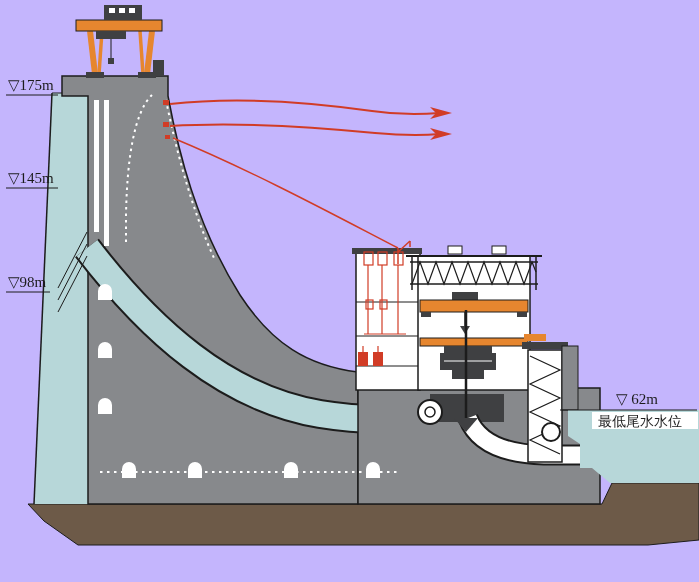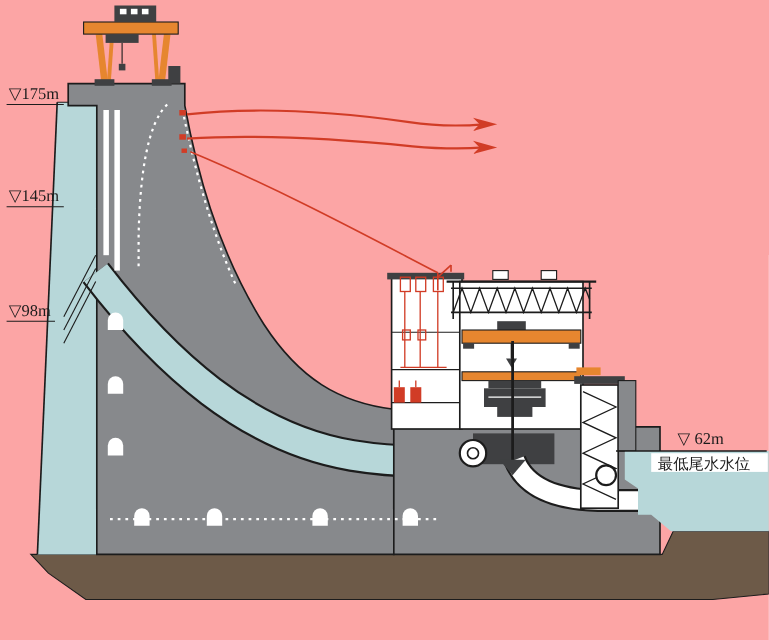--- a/index.html
+++ b/index.html
@@ -1,17 +1,17 @@
 <!DOCTYPE html>
 <html style="--water: #b7d7d9; --dam: #87898c; --structure: #3f4042; --earth: #6d5a48; --red: #d13c26; --orange: #e6862f; --ink: #1c1c1c;"><head>
 <meta charset="utf-8">
 <style>
   html,body{margin:0;padding:0;background:#ffffff;}
   body{font-family:"Liberation Serif", serif;}
-  .stage{position:relative;width:699px;height:582px;background:#fca5a5;overflow:hidden;}
+  .stage{position:relative;width:699px;height:582px;background:#c4b5fd;overflow:hidden;}
   .f-water{fill:var(--water)} .s-water{stroke:var(--water)}
   .f-dam{fill:var(--dam)}
   .f-earth{fill:var(--earth)}
   .f-dark{fill:var(--structure)}
   .f-red{fill:var(--red)} .s-red{stroke:var(--red)}
   .f-orange{fill:var(--orange)}
   .f-white{fill:#ffffff} .s-white{stroke:#ffffff}
   .s-ink{stroke:var(--ink)}
   .nf{fill:none}
   .lbl{font:15px "Liberation Serif", serif;fill:var(--ink);}

